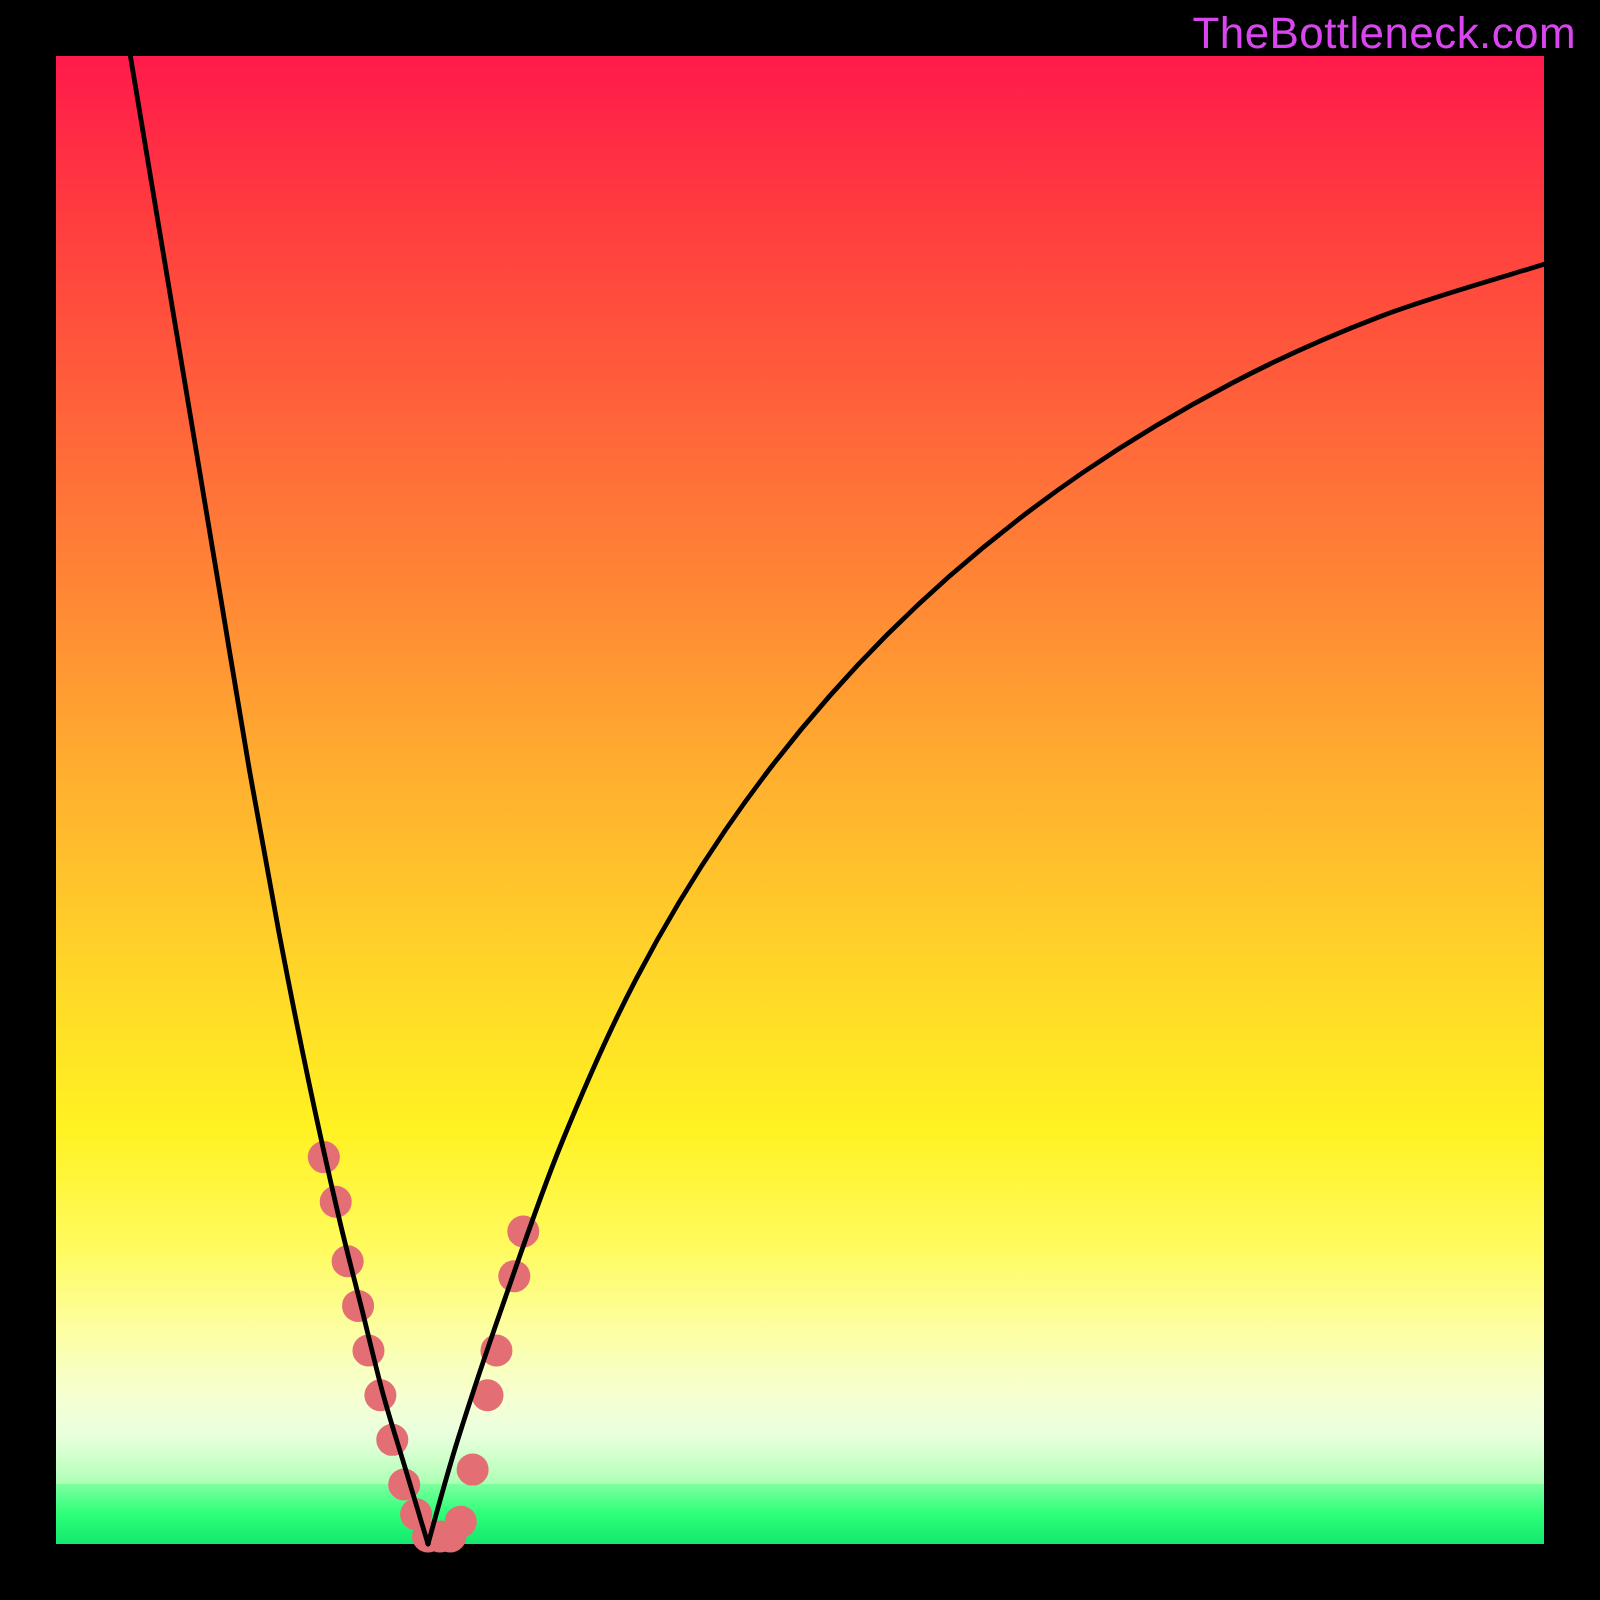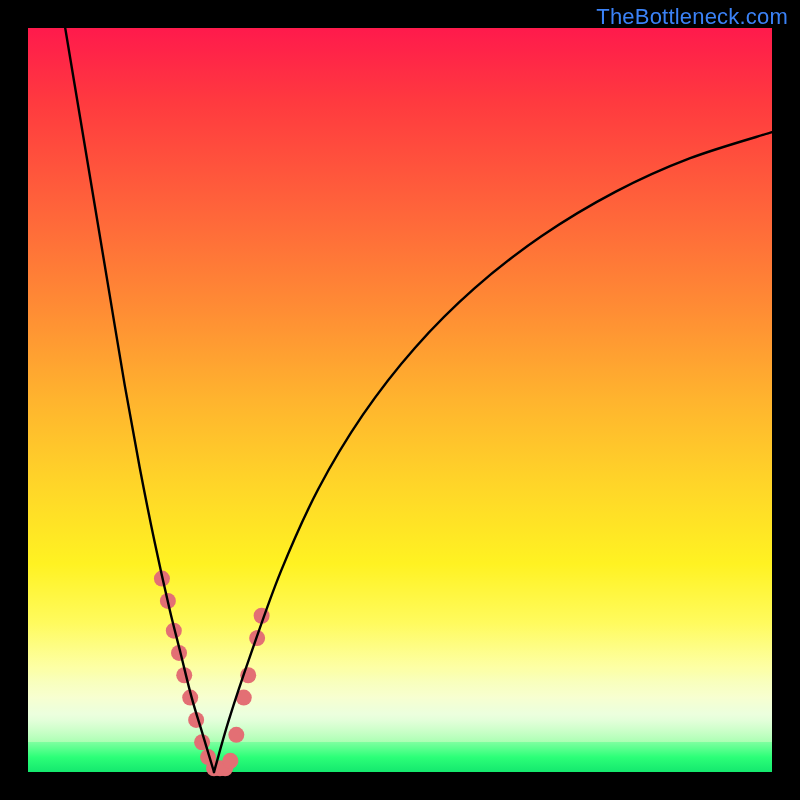--- a/index.html
+++ b/index.html
@@ -63,21 +63,21 @@
     top: 0;
     width: 100%;
     height: 100%;
     overflow: visible;
     pointer-events: none;
   }
   .watermark {
     position: absolute;
     top: 4px;
     right: 12px;
-    color: #3b82f6;
+    color: #d946ef;
     font-size: 22px;
     letter-spacing: 0.2px;
     font-weight: 500;
   }
 </style>
 </head>
 <body>
 
 <div class="frame">
   <div class="watermark">TheBottleneck.com</div>

